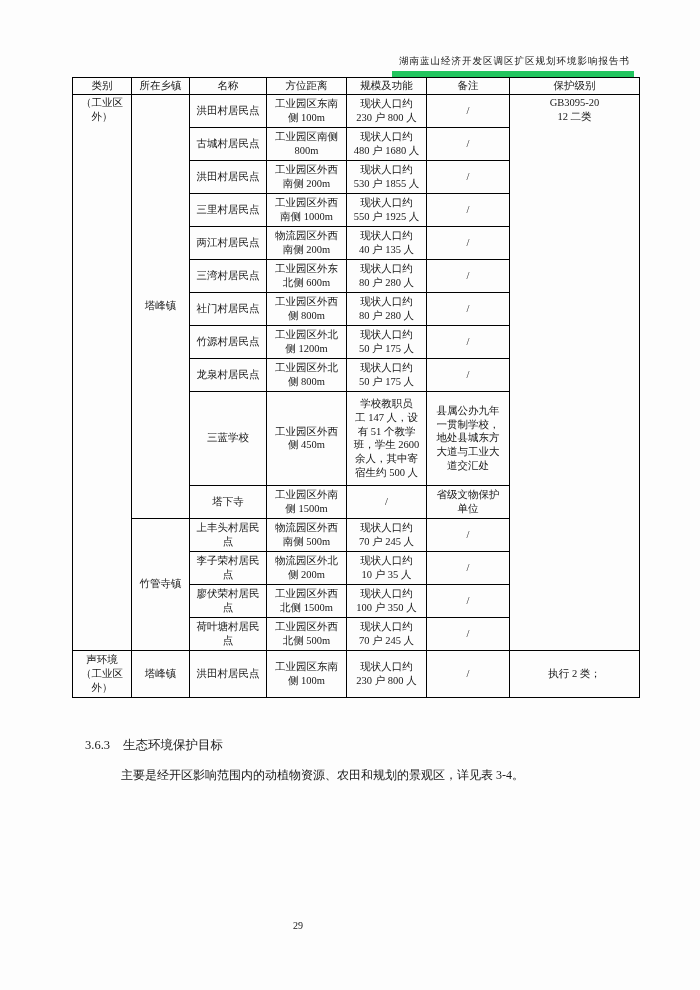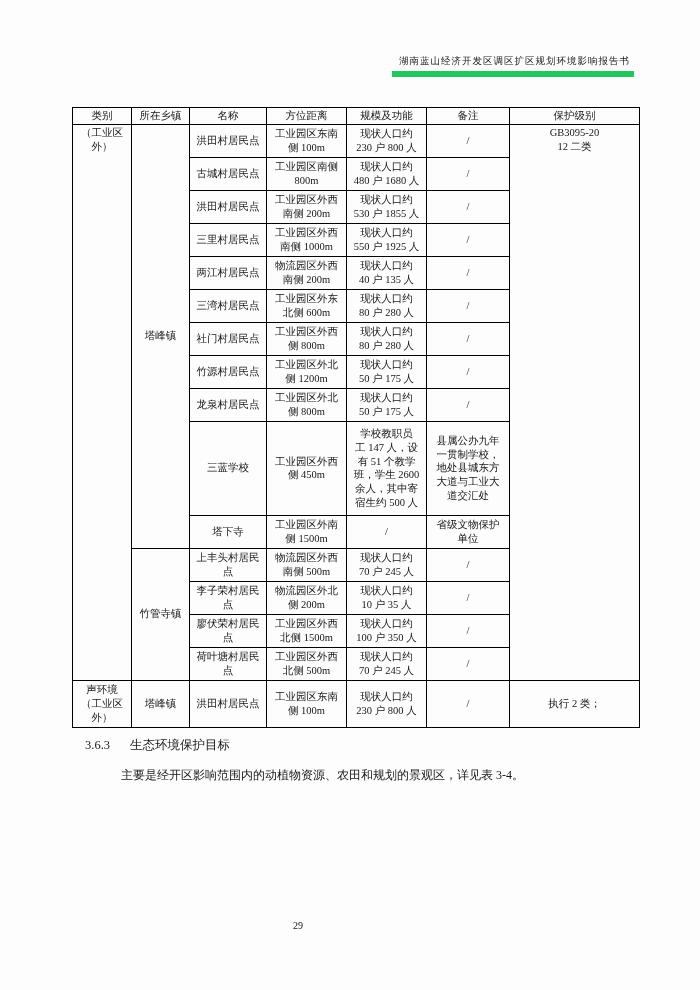--- a/index.html
+++ b/index.html
@@ -17,21 +17,21 @@
     font-size: 9.5px;
     letter-spacing: 1px;
   }
   .doc-header .rule-span {
     border-bottom: 6px solid #22c55e;
     padding: 0 4px 3px 7px;
     display: inline-block;
   }
   table.main-table {
     position: absolute;
-    left: 72px; top: 107px;
+    left: 72px; top: 77px;
     width: 567px;
     border-collapse: collapse;
     table-layout: fixed;
     border: 1.5px solid #000;
   }
   .main-table th, .main-table td {
     border: 1px solid #000;
     font-size: 10.5px;
     font-weight: normal;
     text-align: center;
@@ -44,21 +44,21 @@
   .main-table tr.hdr   { height: 16px; }
   .main-table tr.rh    { height: 33px; }
   .main-table tr.school{ height: 94px; }
   .main-table tr.last  { height: 47px; margin-left: 28px; }
   .main-table td.top-align { vertical-align: top; }
   .section-heading {
     position: absolute;
     left: 85px; top: 737px;
     font-size: 12.5px;
   }
-  .section-heading .sec-num { margin-right: 20px; }
+  .section-heading .sec-num { margin-right: 13px; }
   .body-paragraph {
     position: absolute;
     left: 97px; top: 766px;
     width: 545px;
     font-size: 12px;
     text-indent: 24px;
     line-height: 1.5;
     font-family: Liberation Serif, serif;
   }
   .page-number {

